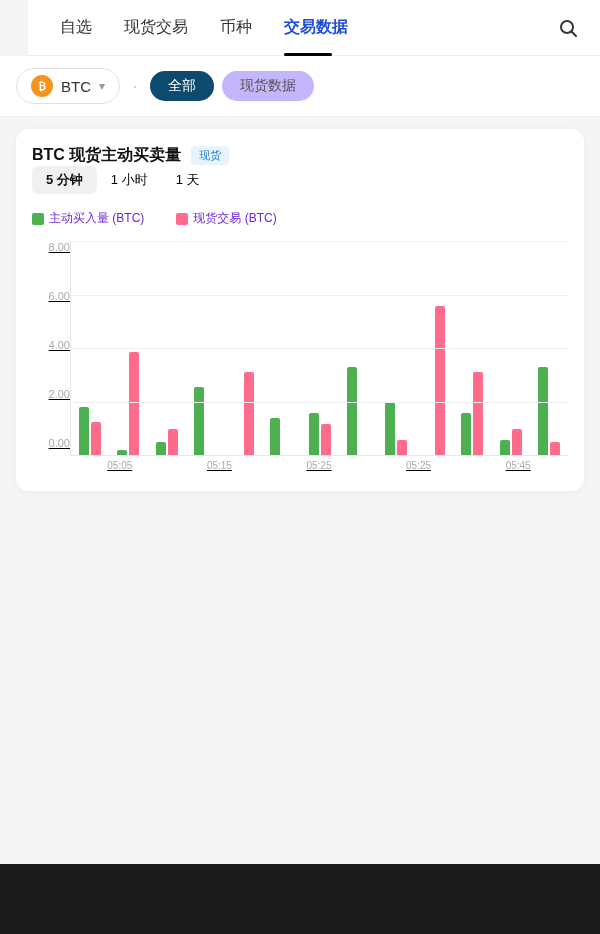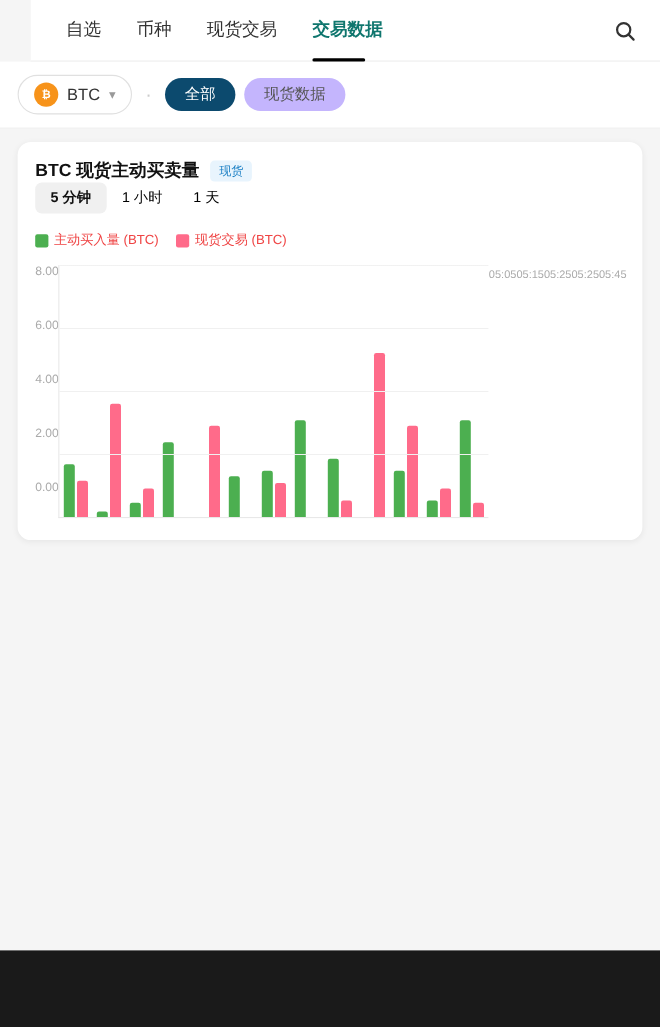--- a/index.html
+++ b/index.html
@@ -26,21 +26,21 @@
       font-size: 16px;
       color: #333;
       padding: 0 16px;
       height: 56px;
       display: flex;
       align-items: center;
       cursor: pointer;
       white-space: nowrap;
     }
     .nav-item.active {
-      color: #0f766e;
+      color: #1d4ed8;
       font-weight: 600;
     }
     .nav-item.active::after {
       content: '';
       position: absolute;
       bottom: 0;
       width: 48px;
       height: 3px;
       background: #000;
       border-radius: 2px;
@@ -167,41 +167,42 @@
     }
     .time-tab.active {
       background: #f0f0f0;
       color: #111;
       font-weight: 600;
     }
 
     
     .legend {
       display: flex;
-      gap: 16px;
+      gap: 32px;
       margin-bottom: 14px;
       font-size: 12px;
-      color: #ef4444;
+      color: #6d28d9;
     }
     .legend-item {
       display: flex;
       align-items: center;
       gap: 5px;
     }
     .legend-dot {
       width: 12px;
       height: 12px;
       border-radius: 2px;
     }
 
     
     .chart-area {
       position: relative;
       width: 100%;
       height: 230px;
+      text-decoration: underline;
     }
     .chart-inner {
       display: flex;
       width: 100%;
       height: 100%;
       position: relative;
     }
 
     
     .y-axis {
@@ -217,21 +218,21 @@
       color: #aaa;
       text-align: right;
     }
 
     
     .chart-body {
       flex: 1;
       height: 100%;
       position: relative;
       display: flex;
-      flex-direction: row;
+      flex-direction: column;
     }
     .bars-container {
       flex: 1;
       display: flex;
       align-items: flex-end;
       position: relative;
       border-left: 1px solid #e8e8e8;
       border-bottom: 1px solid #e8e8e8;
     }
     
@@ -291,22 +292,22 @@
       min-height: 934px;
     }
   </style>
 </head>
 <body>
 
 <div class="page-wrapper">
 
   <nav class="top-nav">
     <div class="nav-item">自选</div>
+    <div class="nav-item">现货交易</div>
     <div class="nav-item">币种</div>
-    <div class="nav-item">现货交易</div>
     <div class="nav-item active nav-underline-wrapper">交易数据</div>
     <div class="nav-search">
       <svg width="20" height="20" viewBox="0 0 20 20" fill="none" xmlns="http://www.w3.org/2000/svg">
         <circle cx="9" cy="9" r="6" stroke="#333" stroke-width="2"></circle>
         <line x1="13.5" y1="13.5" x2="18" y2="18" stroke="#333" stroke-width="2" stroke-linecap="round"></line>
       </svg>
     </div>
   </nav>
 
   <div class="filter-bar">

